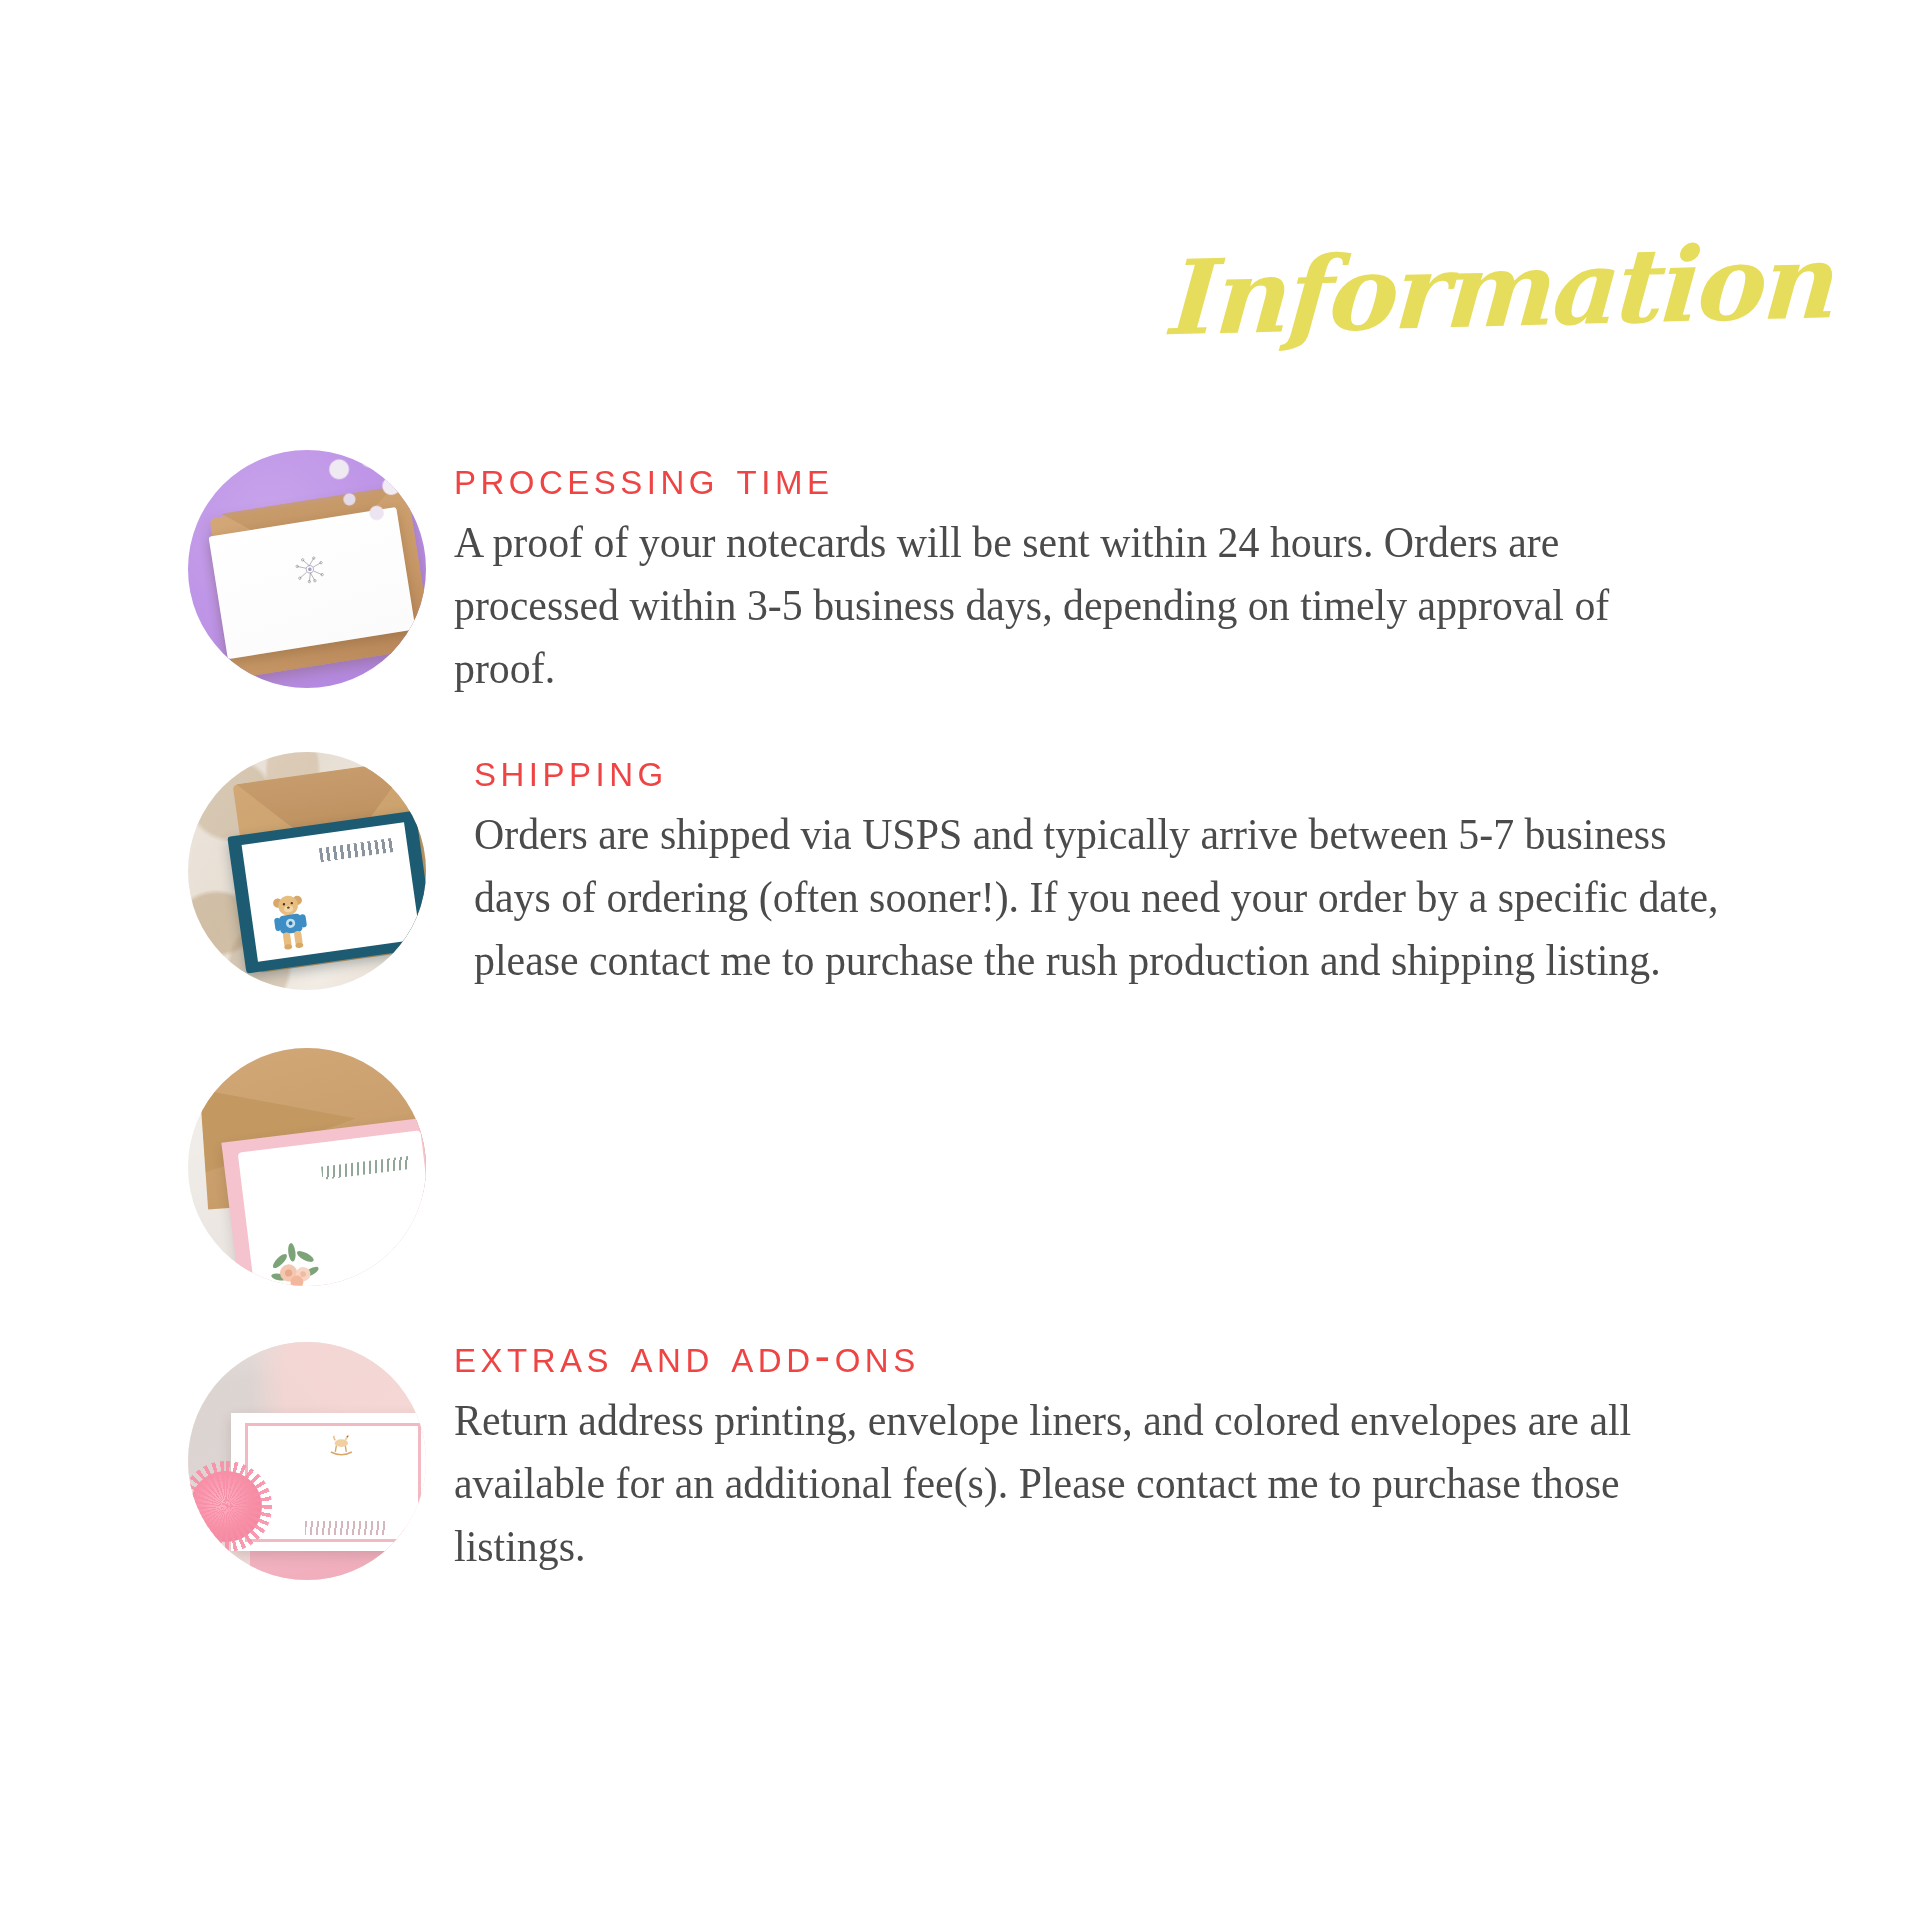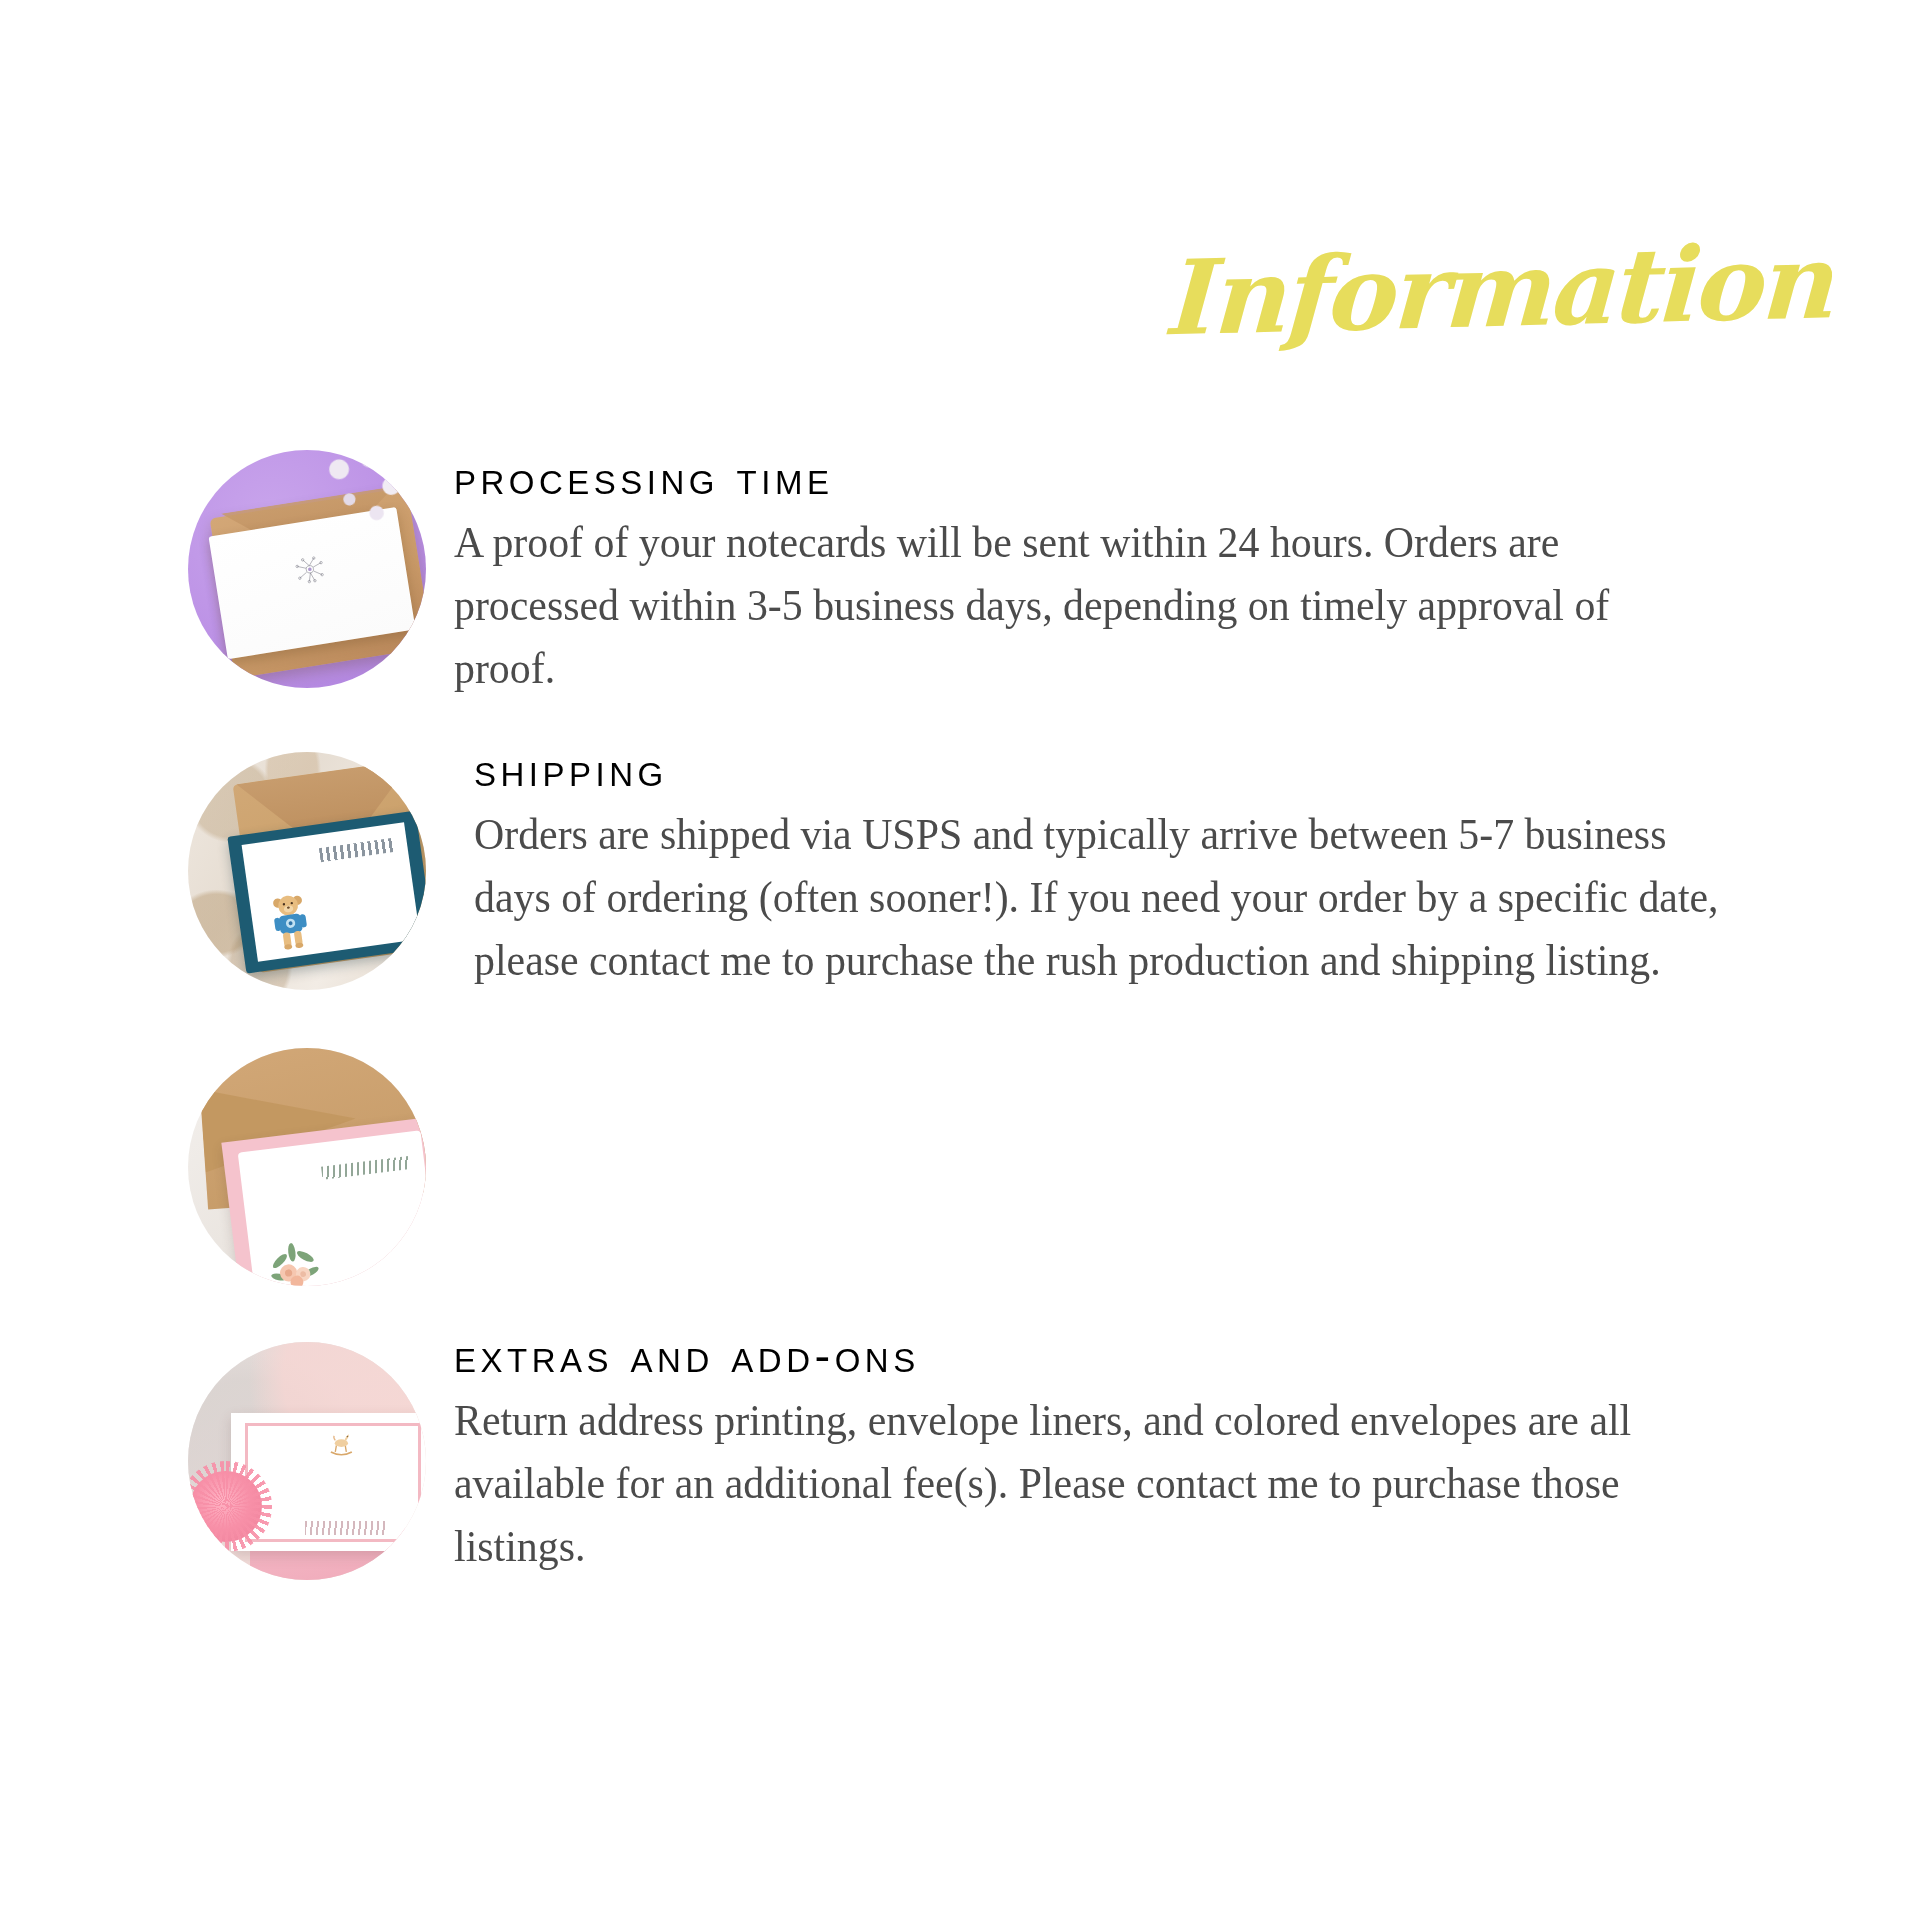--- a/index.html
+++ b/index.html
@@ -96,21 +96,21 @@
   .text-col {
     flex: 1 1 auto;
     max-width: 1257px;
     padding-top: 2px;
   }
   .sec-head {
     font-family: "Liberation Sans", sans-serif;
     font-size: 47px;
     line-height: 51px;
     letter-spacing: 4.5px;
-    color: #000000;
+    color: #ef4444;
     font-variant: small-caps;
     text-transform: lowercase;
     font-weight: 400;
     margin: 0 0 8px 0;
     white-space: nowrap;
   }
   .sec-body {
     font-family: "Liberation Serif", serif;
     font-size: 45px;
     line-height: 63px;

